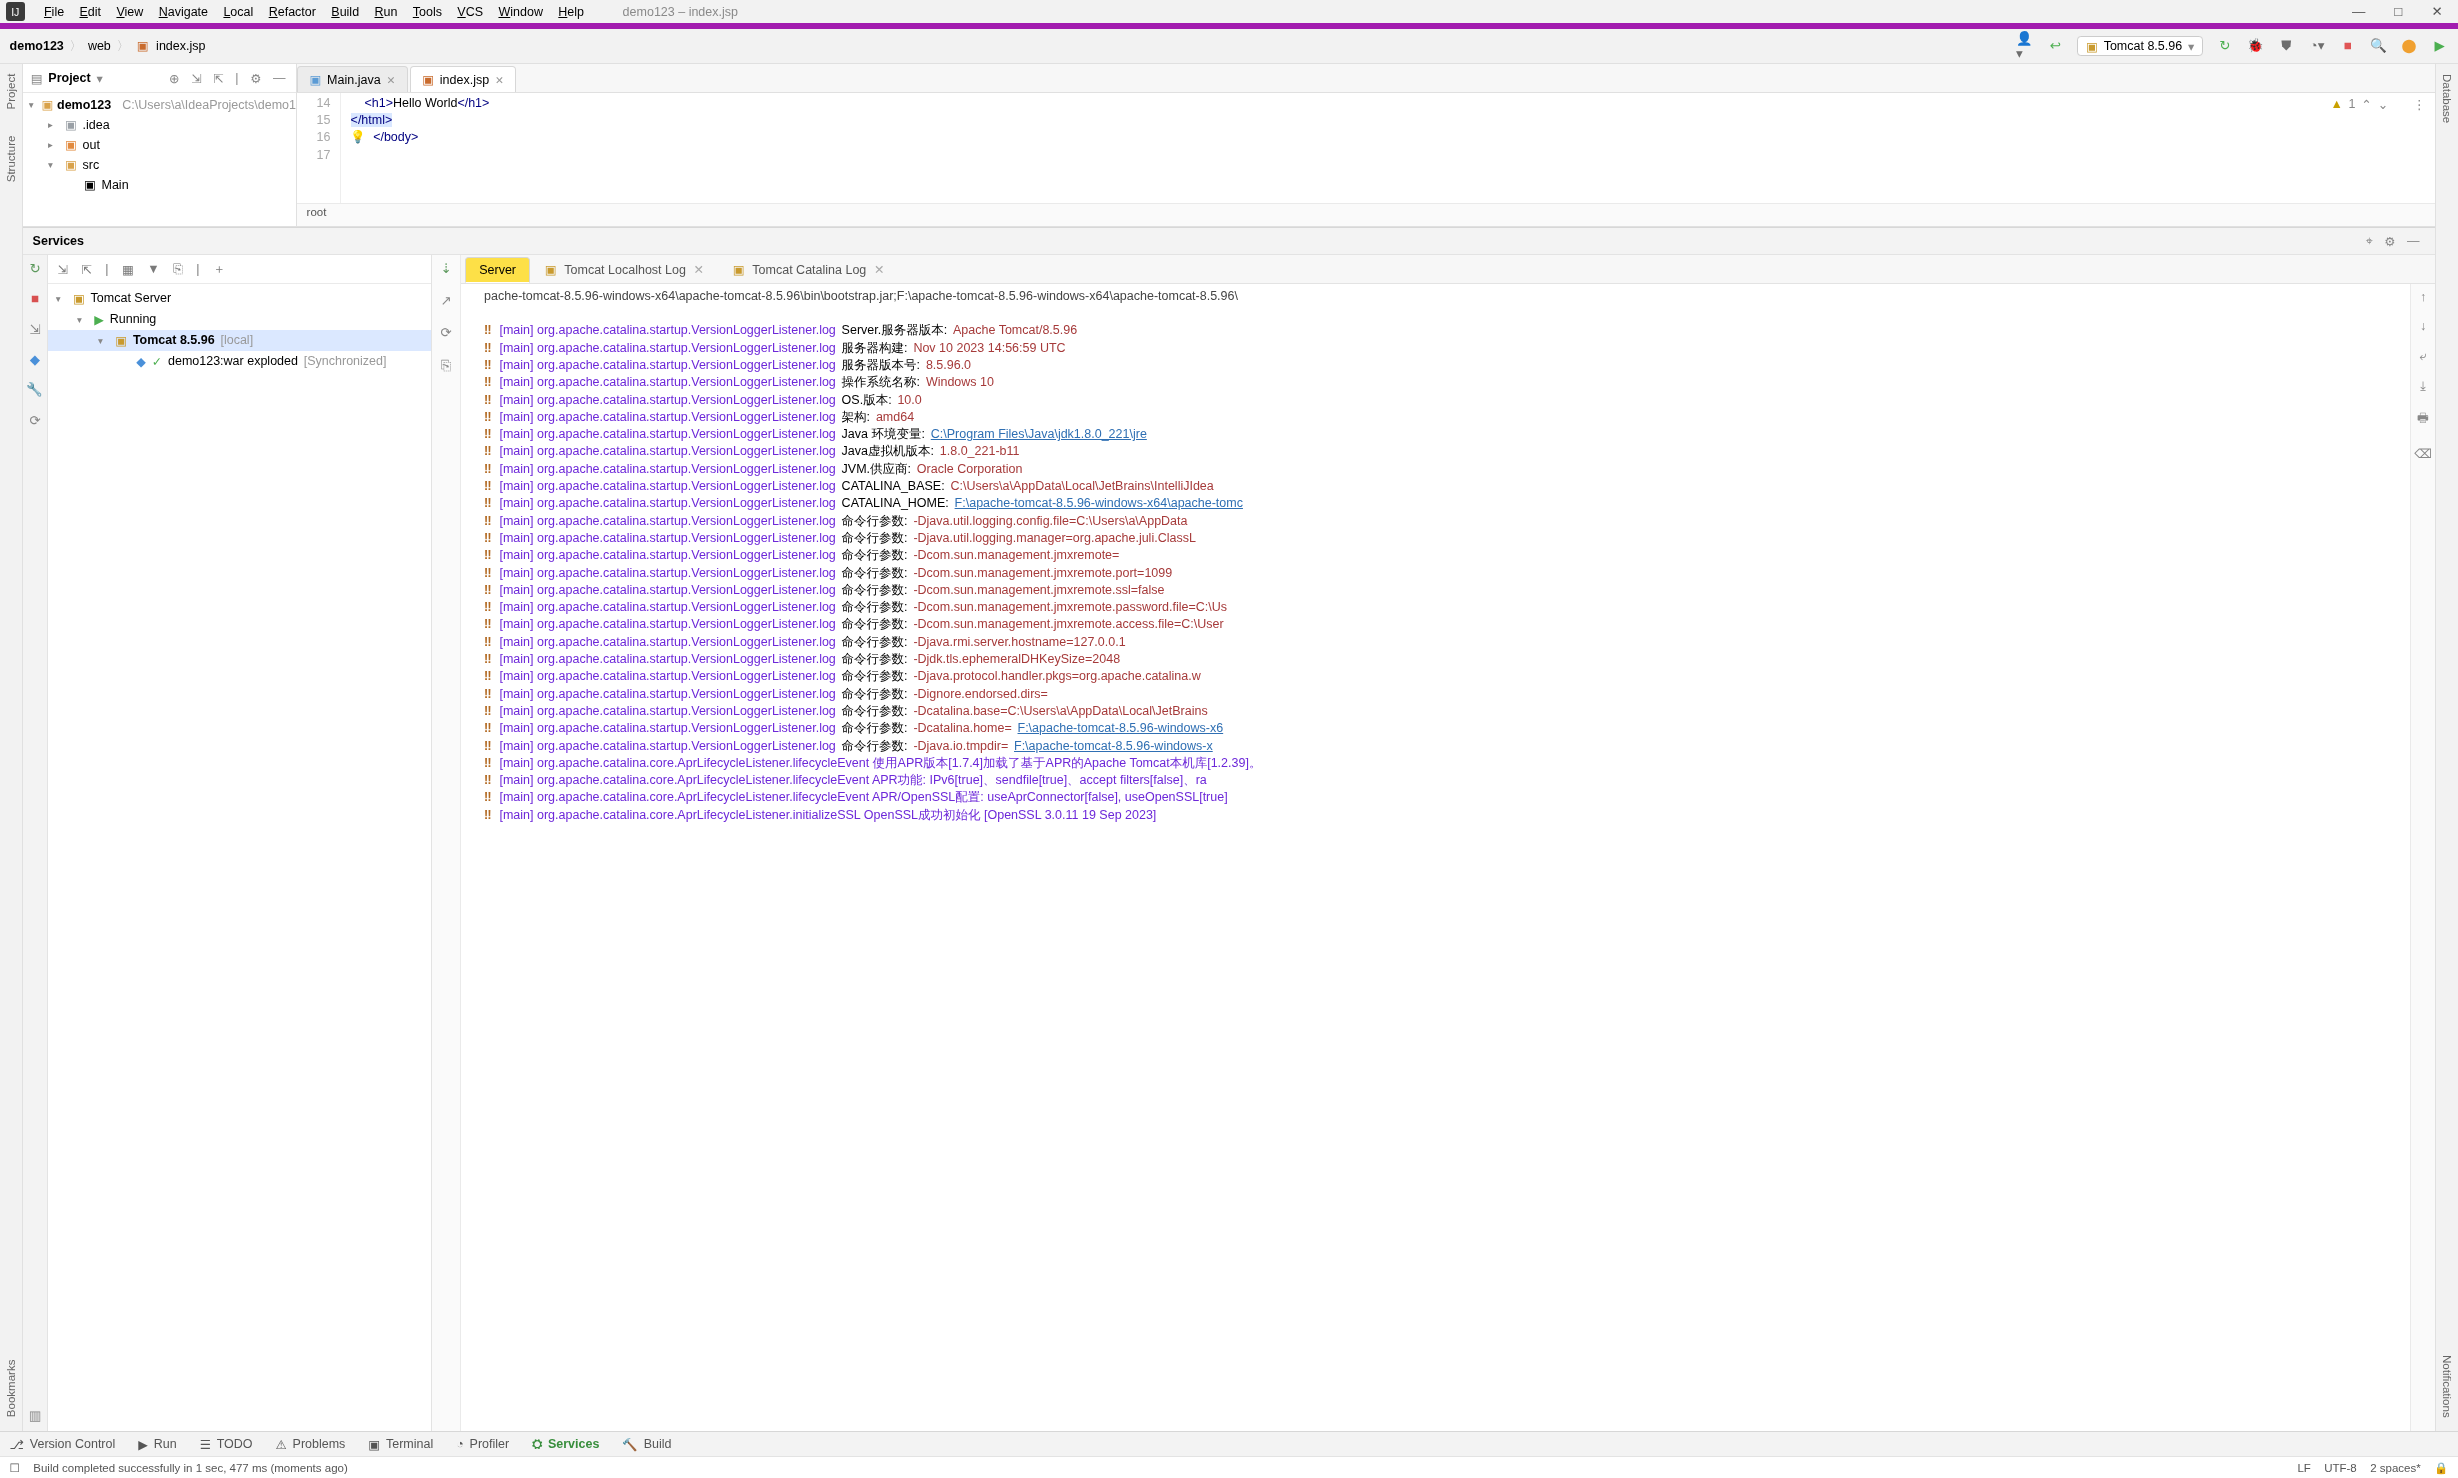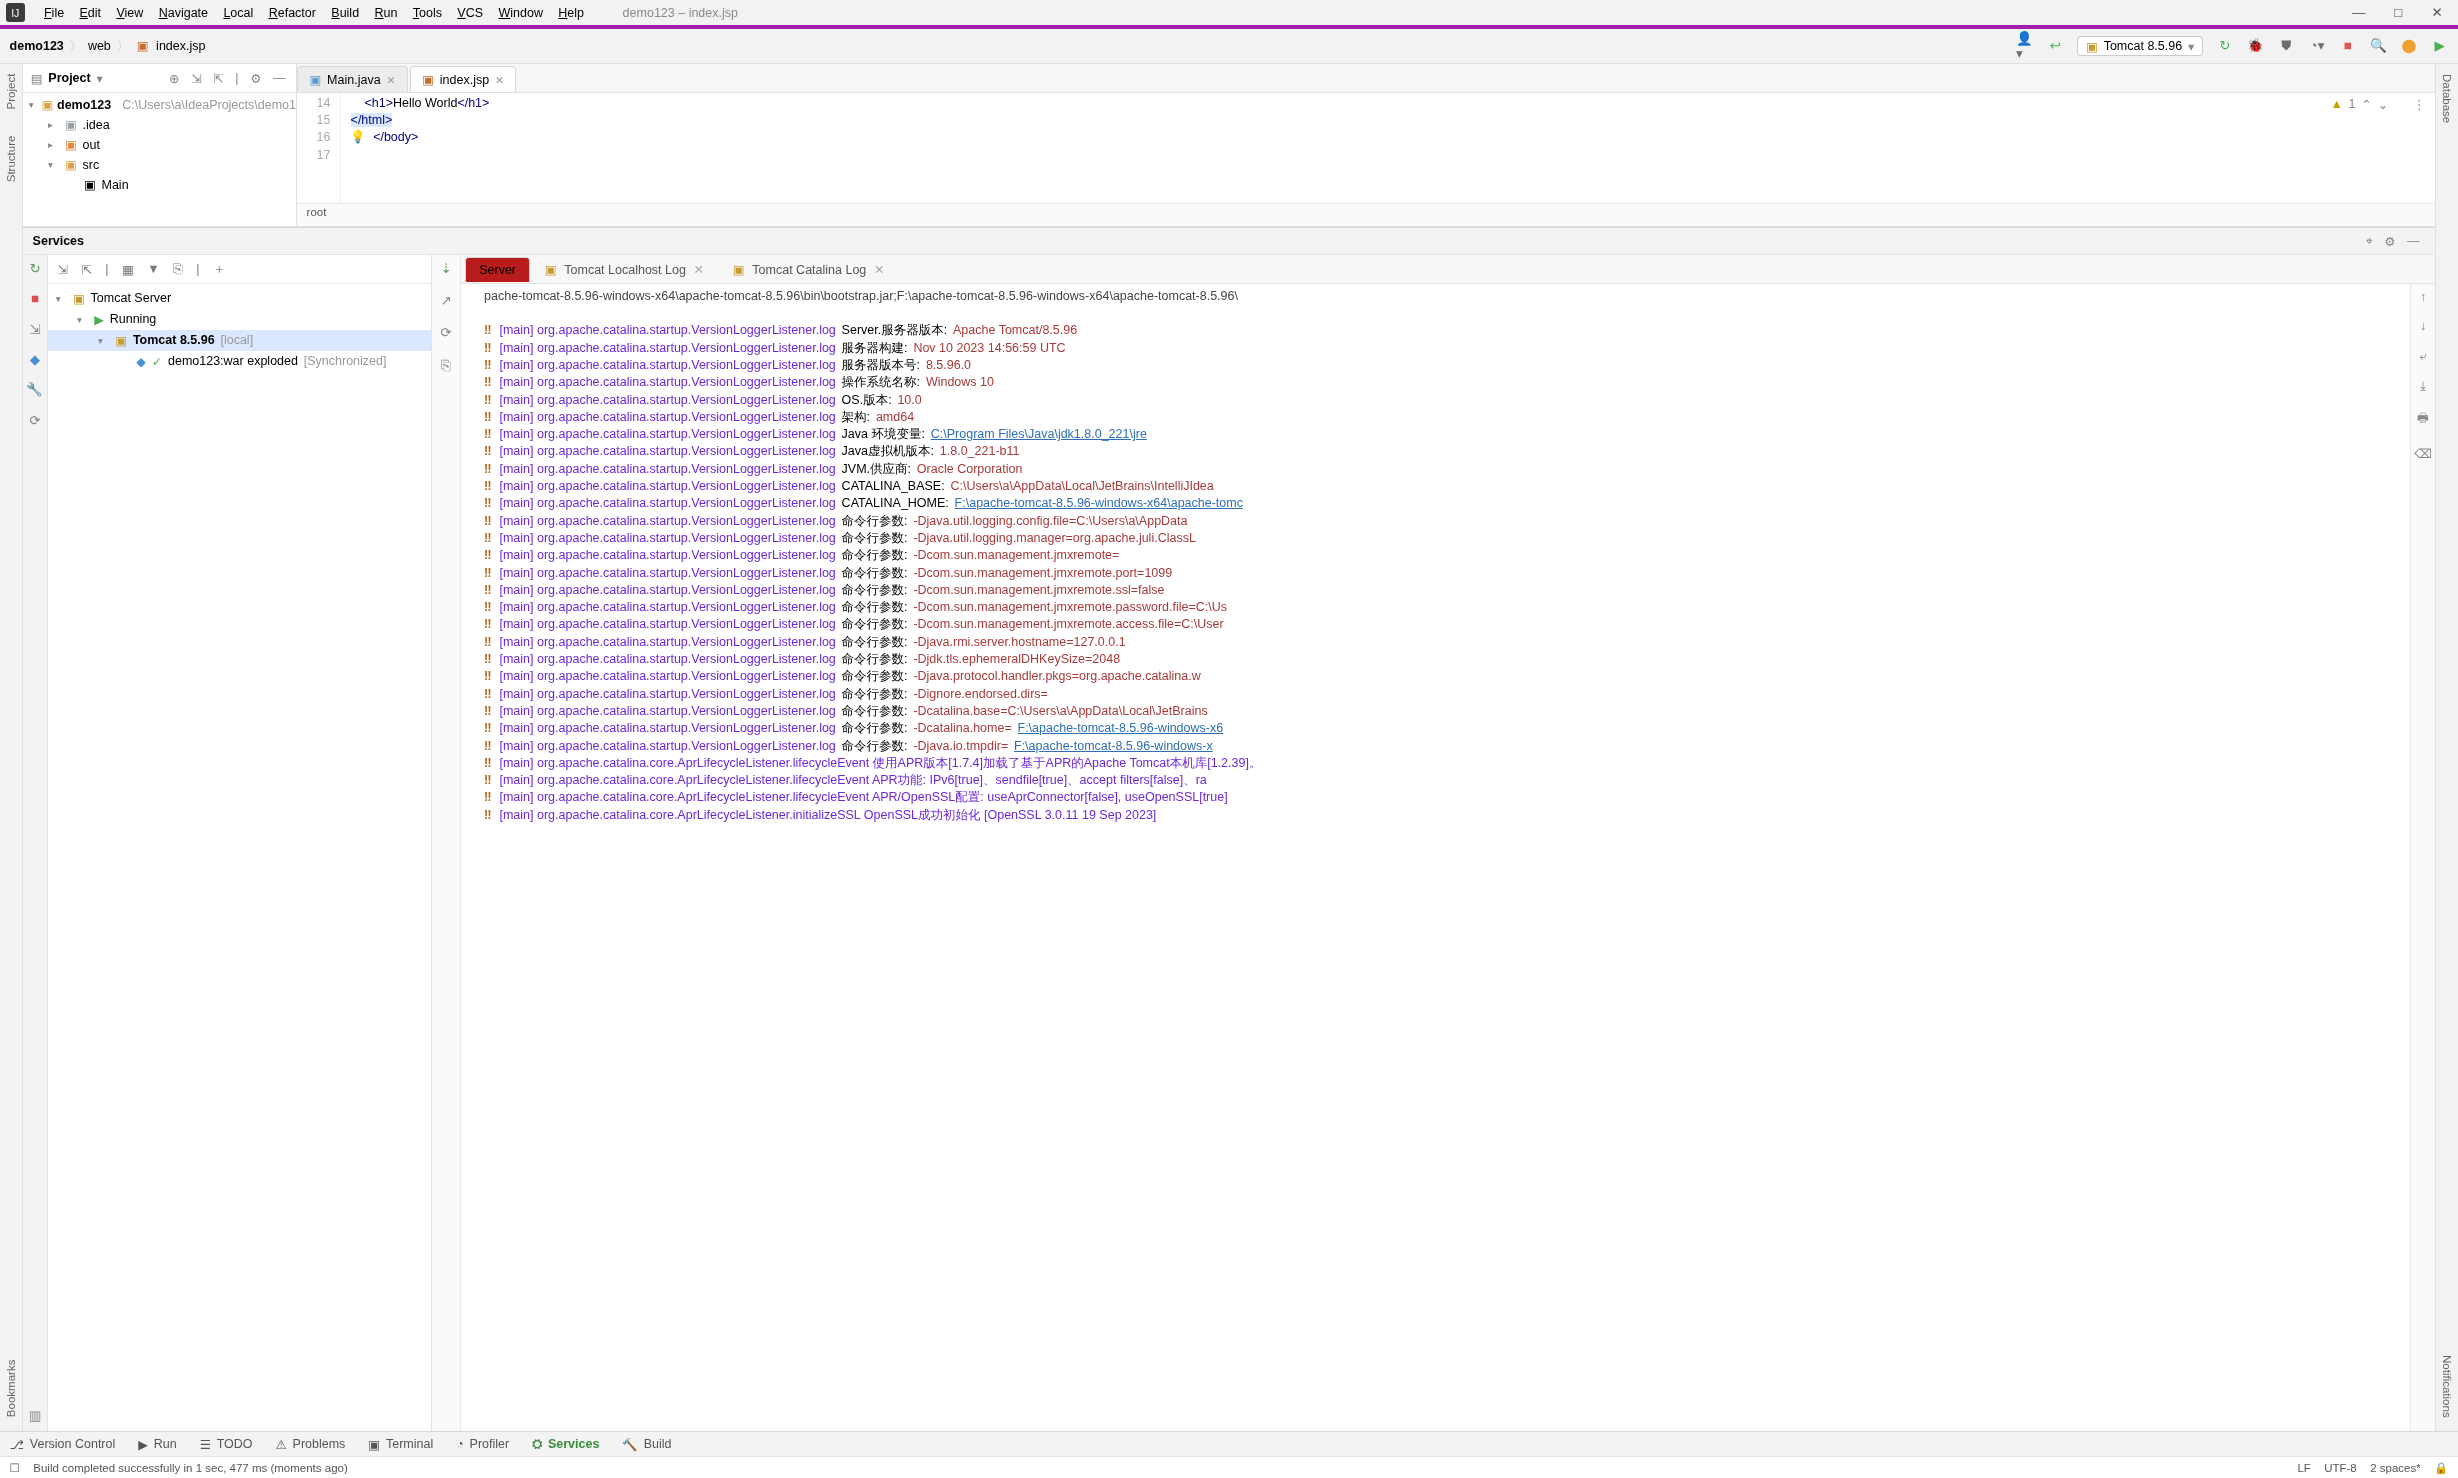--- a/index.html
+++ b/index.html
@@ -1,20 +1,20 @@
 <!DOCTYPE html>
 <html><head>
 <meta charset="utf-8">
 <style>
 * { margin:0; padding:0; box-sizing:border-box; font-family:"Segoe UI",Arial,sans-serif; }
 body { background:#fff; color:#000; font-size:12.5px; overflow:hidden; width:2458px; height:1479px; transform-origin:top left; }
 .root { display:flex; flex-direction:column; height:100%; width:100%; }
 
 
-.menubar { display:flex; align-items:center; height:29px; background:#f2f2f2; border-bottom:4px solid #a21caf; padding:0 5.8px; gap:1.9px;}
+.menubar { display:flex; align-items:center; height:29px; background:#f2f2f2; border-bottom:6px solid #a21caf; padding:0 5.8px; gap:1.9px;}
 .menubar .logo { width:19px; height:19px; background:#3b3b3b; border-radius:2.9px; margin-right:9.6px; display:flex; align-items:center; justify-content:center; font-size:10.6px; color:#fff;}
 .menubar .mi { padding:2.9px 7.7px; cursor:pointer; }
 .menubar .mi:first-letter { text-decoration:underline; }
 .menubar .title-hint { margin-left:29px; color:#8a8a8a; }
 .menubar .spacer { flex:1; }
 .winbtns { display:flex; gap:29px; padding-right:9.6px; color:#555;}
 .winbtns span { cursor:pointer; font-size:13.4px; }
 
 
 .navbar { display:flex; align-items:center; height:35px; background:#f2f2f2; border-bottom:1px solid #e0e0e0; padding:0 9.6px; }
@@ -84,21 +84,21 @@
 .srv-tree .arrow{width:11.5px; color:#888; font-size:9.6px;}
 .srv-tree .muted{color:#999;}
 
 .srv-console-rail{ width:29px; background:#fafafa; border-right:1px solid #eaeaea; display:flex; flex-direction:column; align-items:center; padding-top:5.8px; gap:17.3px;}
 .srv-console-rail span{color:#888; cursor:pointer; font-size:13.4px;}
 .srv-console-rail .green{color:#5c995c;}
 
 .srv-right { flex:1; display:flex; flex-direction:column; min-width:0;}
 .srv-tabs{ height:29px; display:flex; align-items:flex-end; border-bottom:1px solid #e3e3e3; background:#f7f7f7; padding-left:3.8px;}
 .srv-tab{ padding:4.8px 13.4px; border:1px solid transparent; cursor:pointer; font-size:12.5px; color:#555; display:flex; gap:7.7px; align-items:center;}
-.srv-tab.active{ background:#b91c1c; border:1px solid #d7d7d7; border-bottom-color:#fff; border-radius:3.8px 3.8px 0 0; color:#000;justify-content:center;}
+.srv-tab.active{ background:#fde047; border:1px solid #d7d7d7; border-bottom-color:#fff; border-radius:3.8px 3.8px 0 0; color:#000;justify-content:center;}
 .log-area{ flex:1; display:flex; min-height:0;}
 .log-gutter{ width:17.3px; background:#fff;}
 .log-lines{ flex:1; overflow:auto; font-family:"Consolas","Courier New",monospace; font-size:12.5px; line-height:17.3px; padding:3.8px 5.8px; white-space:pre;}
 .log-lines .line{ display:flex; gap:5.8px;}
 .log-lines .mark{ color:#b36b24; font-weight:bold; width:9.6px;}
 .log-lines .thr{ color:#6d28d9;}
 .log-lines .key{ color:#000000;}
 .log-lines .val{ color:#a63a3a;}
 .log-lines .link{ color:#2f6fb3; text-decoration:underline;}
 .log-lines .plain{color:#444;}

